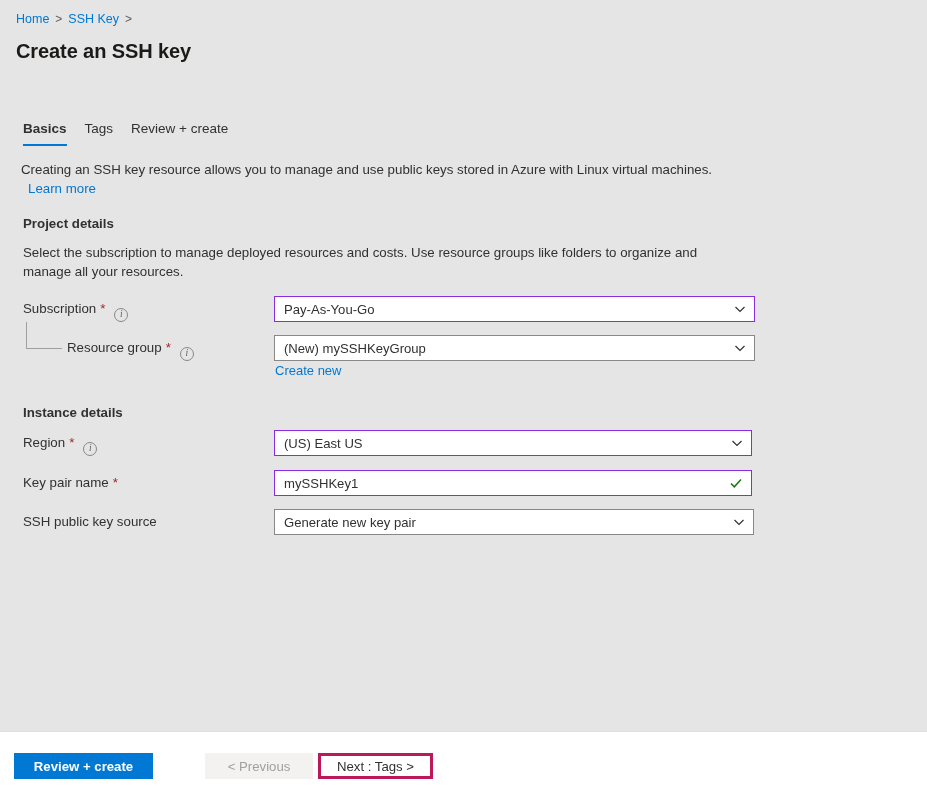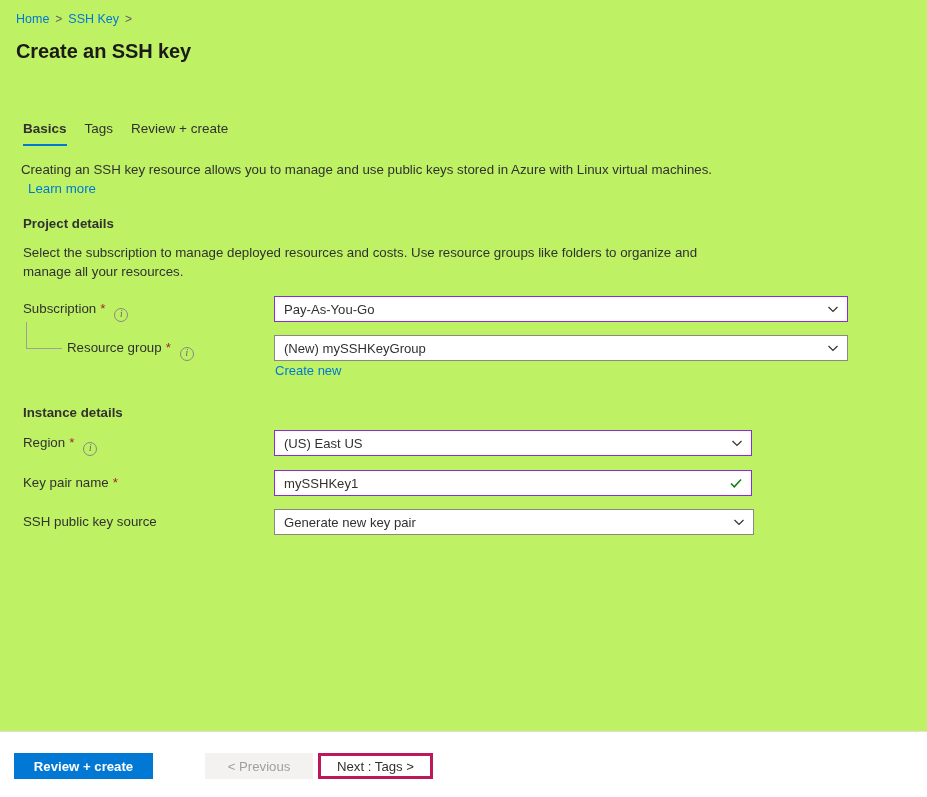--- a/index.html
+++ b/index.html
@@ -4,21 +4,21 @@
 <style>
   * { box-sizing: border-box; }
   html, body {
     margin: 0; padding: 0;
     width: 927px; height: 797px;
     background: #ffffff;
     font-family: "Liberation Sans", sans-serif;
     color: #323130;
     overflow: hidden;
   }
-  .page { position: relative; width: 927px; height: 797px; background: #bef264; }
+  .page { position: relative; width: 927px; height: 797px; background: #e5e5e5; }
 
   
   .breadcrumb {
     position: absolute; left: 16px; top: 10px;
     font-size: 12.5px; line-height: 18px;
     display: flex; align-items: center; gap: 6px;
     white-space: nowrap;
   }
   .crumb-link { color: #0078d4; cursor: pointer; text-decoration: none; }
   .crumb-sep { color: #605e5c; font-size: 12px; }
@@ -93,21 +93,21 @@
   .field {
     position: absolute; left: 274px; top: 0;
     height: 26px; background: #fff;
     display: flex; align-items: center;
     padding: 0 8px 0 9px;
     font-size: 13.1px; color: #323130;
   }
   .field.gray { border: 1px solid #8a8886; }
   .field.purple { border: 1px solid #8a2be2; }
   .field .val { flex: 1; overflow: hidden; white-space: nowrap; }
-  .field.w481 { width: 574px; }
+  .field.w481 { width: 481px; }
   .field.w478 { width: 478px; }
   .field.w480 { width: 480px; }
 
   .chev { width: 12px; height: 12px; flex: 0 0 auto; }
   .chev svg { display: block; }
   .check { width: 14px; height: 14px; flex: 0 0 auto; }
 
   .create-new {
     position: absolute; left: 275px; font-size: 13px; color: #0078d4;
     cursor: pointer; line-height: 17px;

